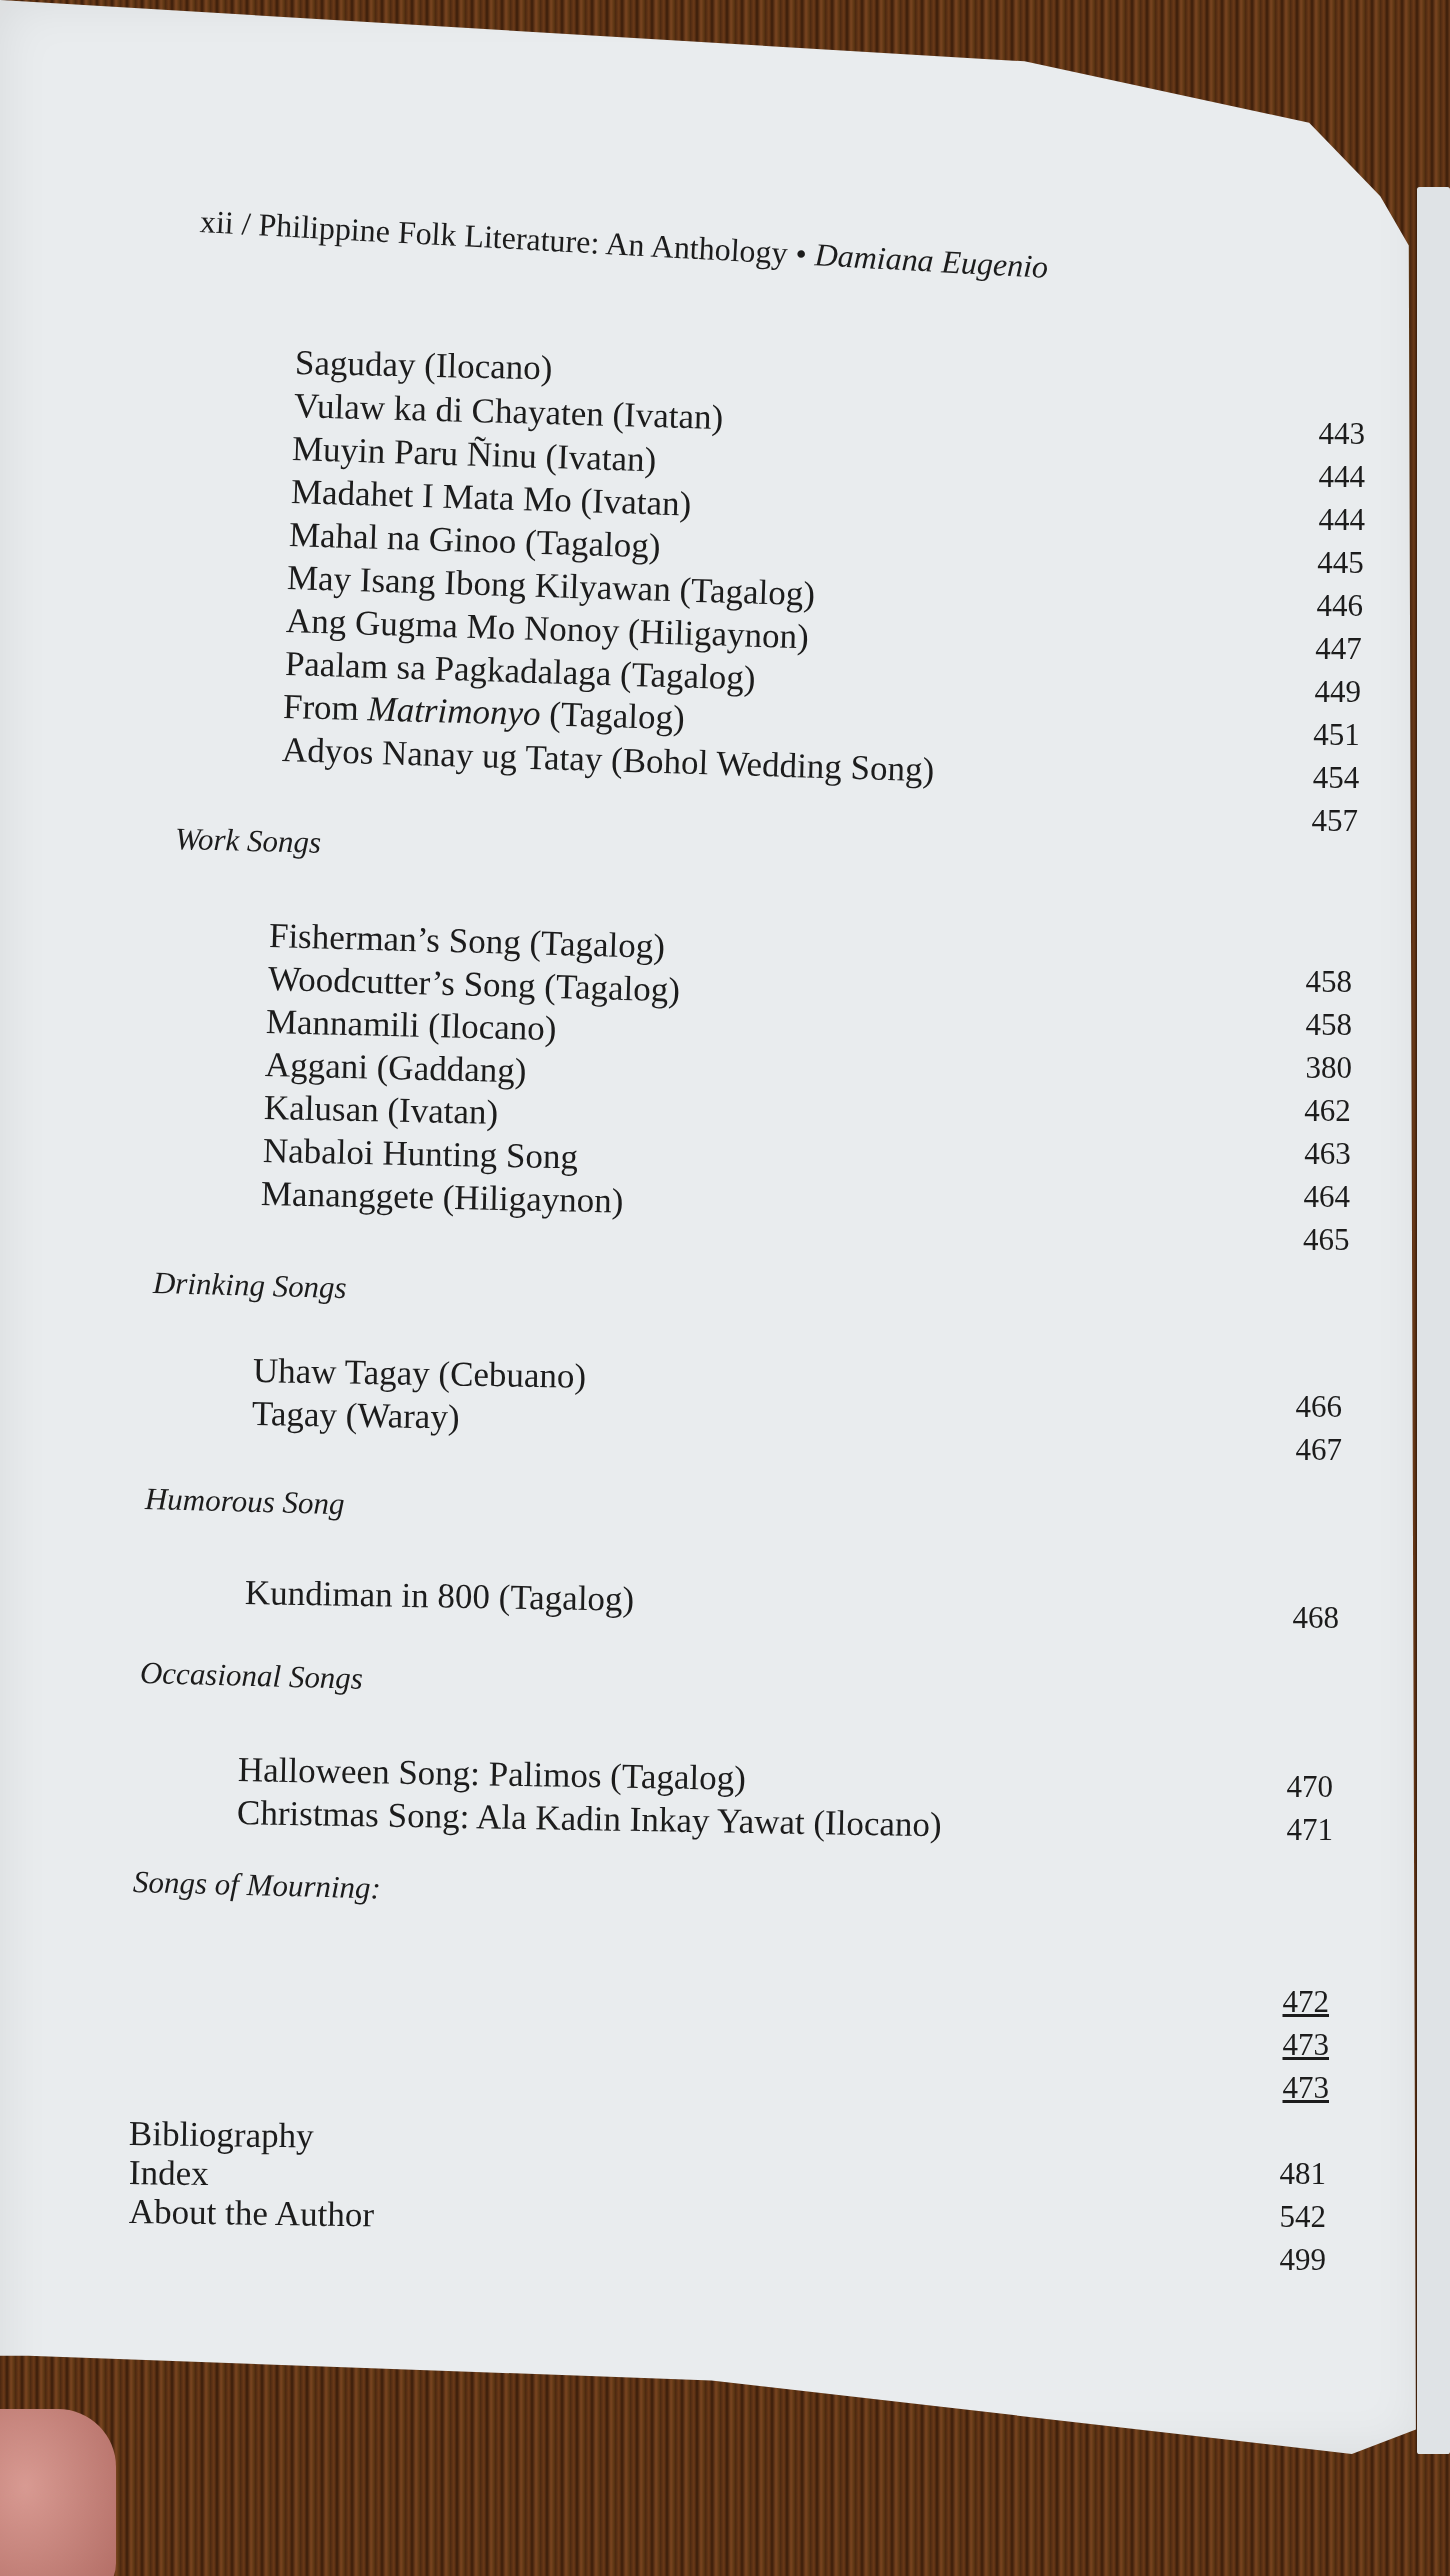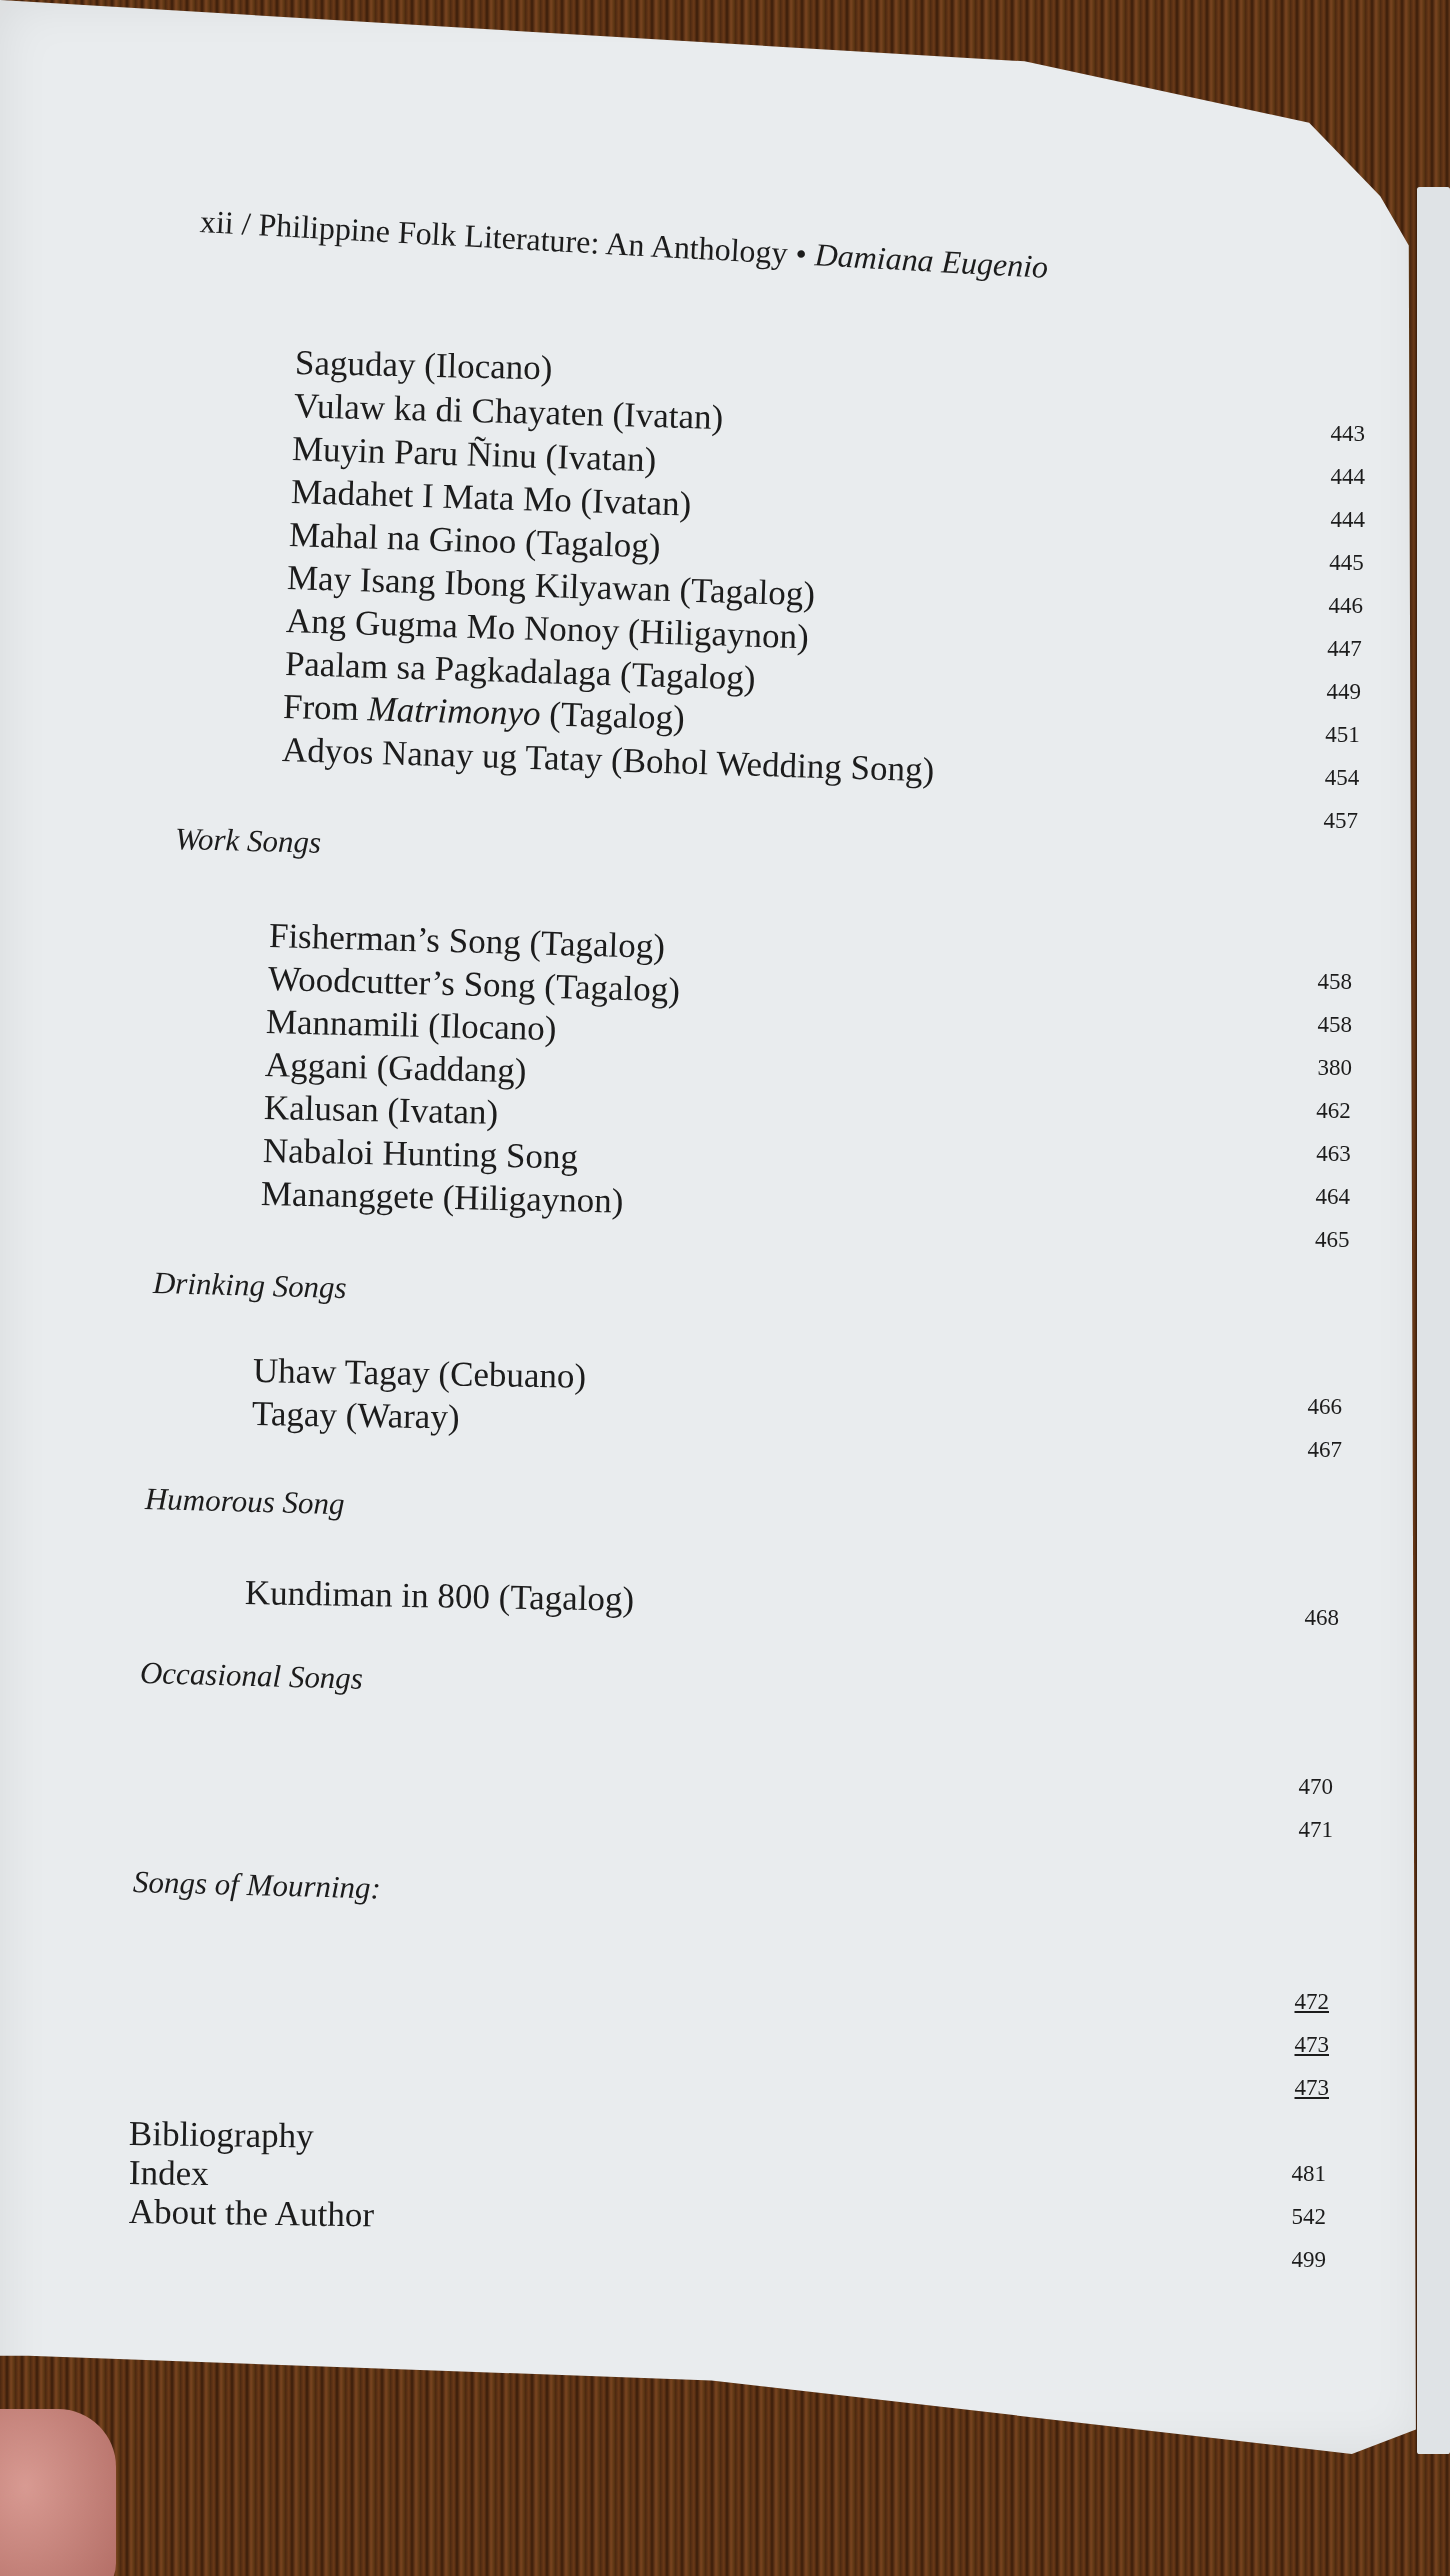--- a/index.html
+++ b/index.html
@@ -36,21 +36,21 @@
     position: absolute; font-style: italic; font-size: 31px; white-space: nowrap;
     transform: rotate(1.5deg); transform-origin: left center;
   }
   .entries { position: absolute; white-space: nowrap; }
   .entry {
     font-size: 35px; height: 43px; line-height: 43px;
     transform-origin: left center;
   }
   .entry .italic { font-style: italic; }
   .pages { position: absolute; text-align: right; }
-  .pagenum { font-size: 23px; height: 43px; line-height: 43px; }
+  .pagenum { font-size: 31px; height: 43px; line-height: 43px; }
 </style>
 </head>
 <body>
 
 <div class="page-edge-right"></div>
 <div class="page"></div>
 <div class="thumb"></div>
 
 <div class="content">
 
@@ -115,20 +115,24 @@
 
   <div class="section" style="left:145px; top:1481px;">Humorous Song</div>
   <div class="entries" style="left:245px; top:1571px;">
     <div class="entry" style="transform:rotate(1.0deg)">Kundiman in 800 (Tagalog)</div>
   </div>
   <div class="pages" style="left:1275px; top:1596px; width:64px;">
     <div class="pagenum">468</div>
   </div>
 
   <div class="section" style="left:140px; top:1655px;">Occasional Songs</div>
+  <div class="entries" style="left:238px; top:1748px;">
+    <div class="entry" style="transform:rotate(1.0deg)">Halloween Song: Palimos (Tagalog)</div>
+    <div class="entry" style="transform:rotate(1.0deg); margin-left:-0.6px">Christmas Song: Ala Kadin Inkay Yawat (Ilocano)</div>
+  </div>
   <div class="pages" style="left:1269px; top:1765px; width:64px;">
     <div class="pagenum">470</div>
     <div class="pagenum">471</div>
   </div>
 
   <div class="section" style="left:133px; top:1864px;">Songs of Mourning:</div>
   <div class="pages" style="left:1265px; top:1980px; width:64px;text-decoration:underline;">
     <div class="pagenum">472</div>
     <div class="pagenum">473</div>
     <div class="pagenum">473</div>

